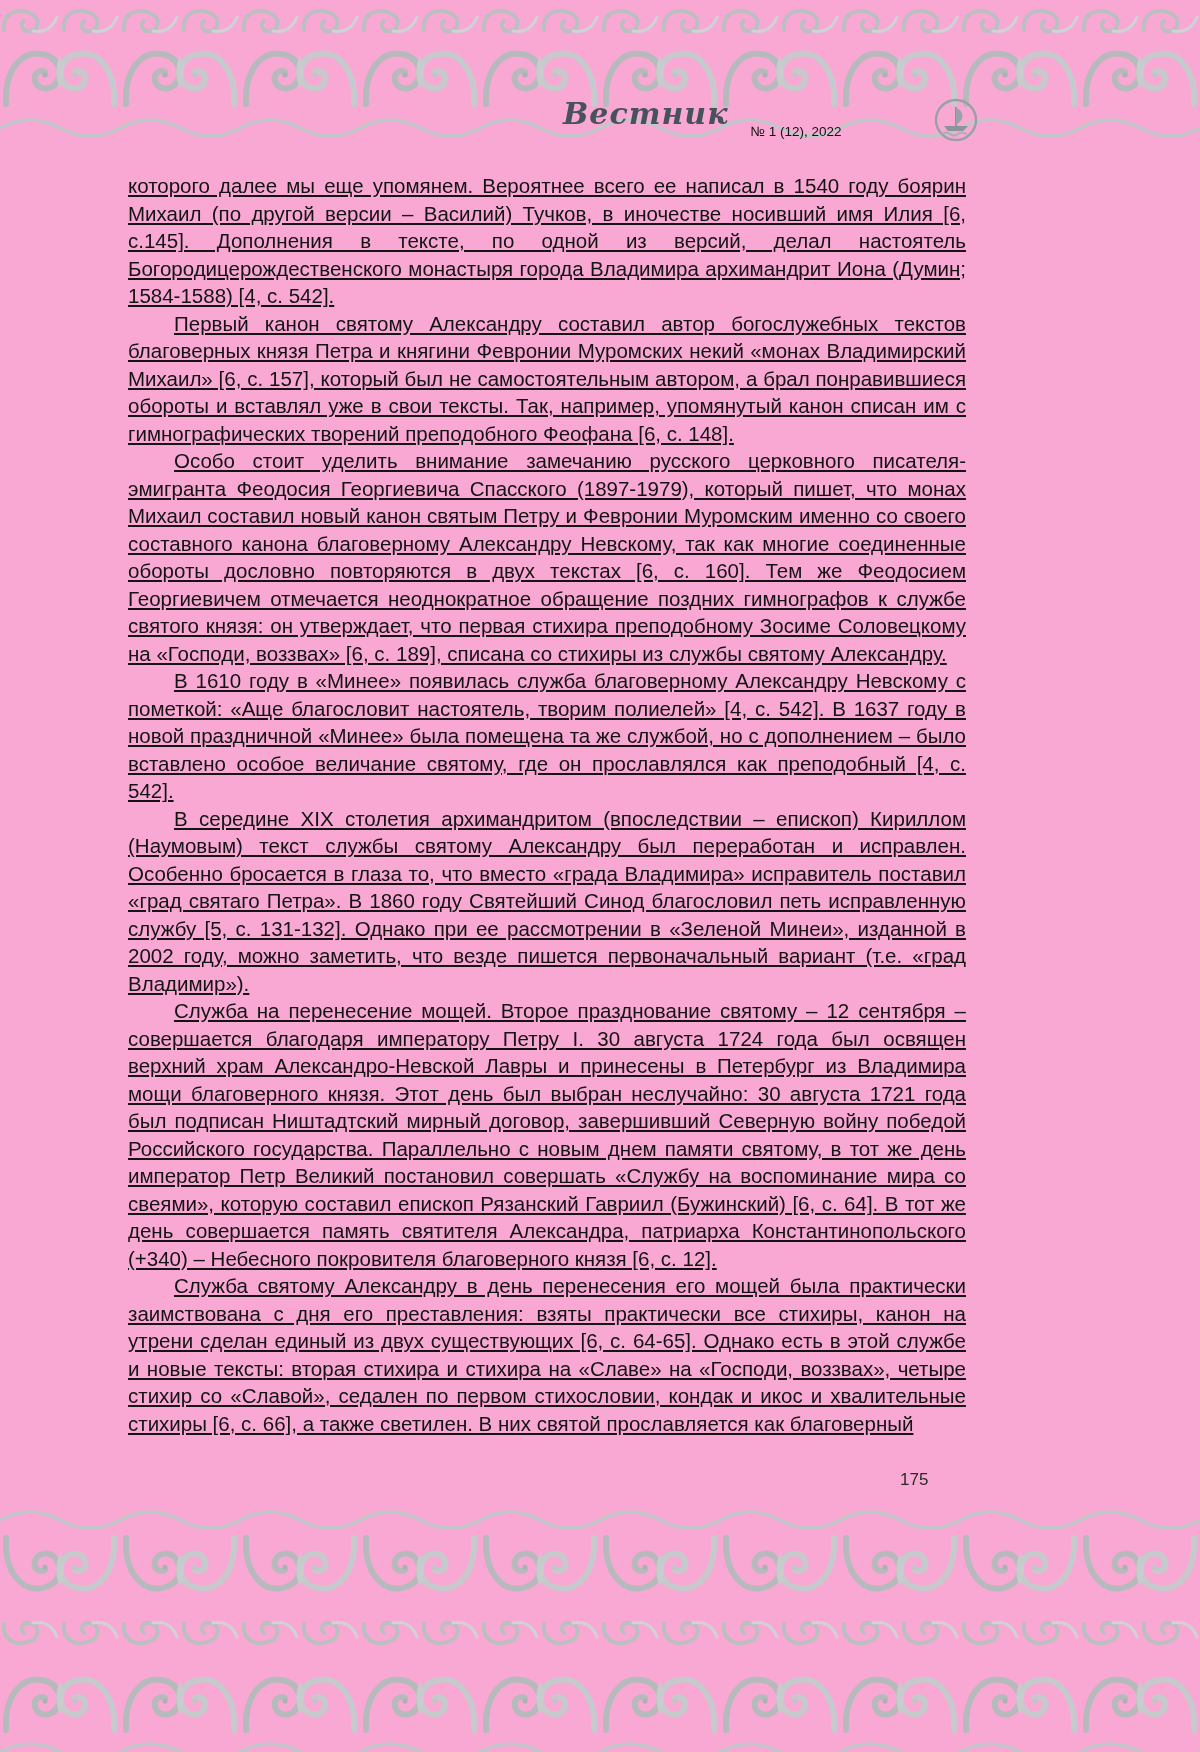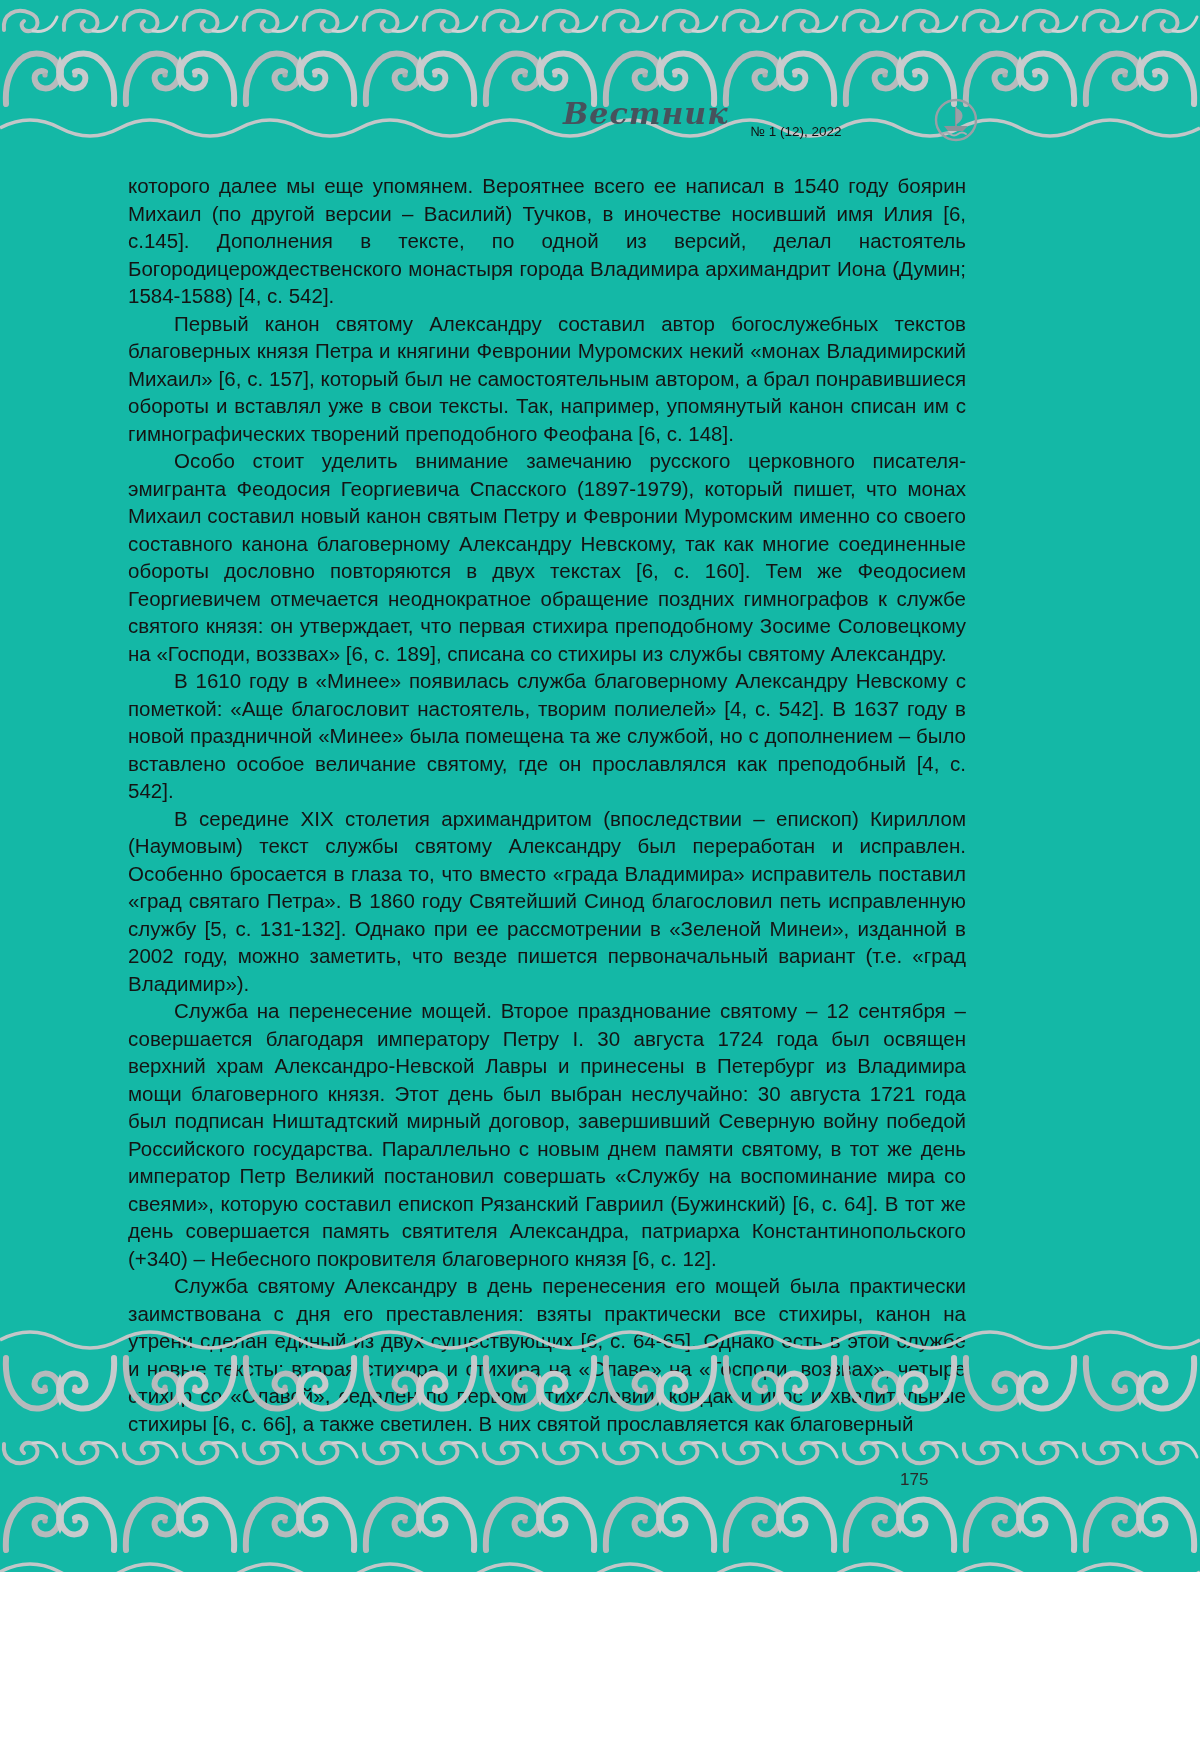--- a/index.html
+++ b/index.html
@@ -1,21 +1,21 @@
 <!DOCTYPE html>
 <html lang="ru"><head>
 <meta charset="utf-8">
 <style>
   html, body { margin: 0; padding: 0; }
   body { background: #ffffff; }
   .page {
     position: relative;
     width: 1200px;
-    height: 1572px;
-    background: #14b8a6;
+    height: 1752px;
+    background: #f9a8d4;
     overflow: hidden;
     font-family: "Liberation Sans", sans-serif;
     color: #141414;
   }
   
   .ornament-top {
     position: absolute;
     top: 0; left: 0;
     width: 1200px; height: 150px;
   }
@@ -60,20 +60,21 @@
   }
   
   .textblock {
     position: absolute;
     top: 172px; left: 128px;
     width: 838px;
     font-size: 20.5px;
     line-height: 27.5px;
     text-align: justify;
     hyphens: auto;
+    text-decoration: underline;
     -webkit-hyphens: auto;
   }
   .textblock p {
     margin: 0;
     text-indent: 46px;
   }
   .textblock p.no-indent { text-indent: 0; }
   
   .pagenum {
     position: absolute;

